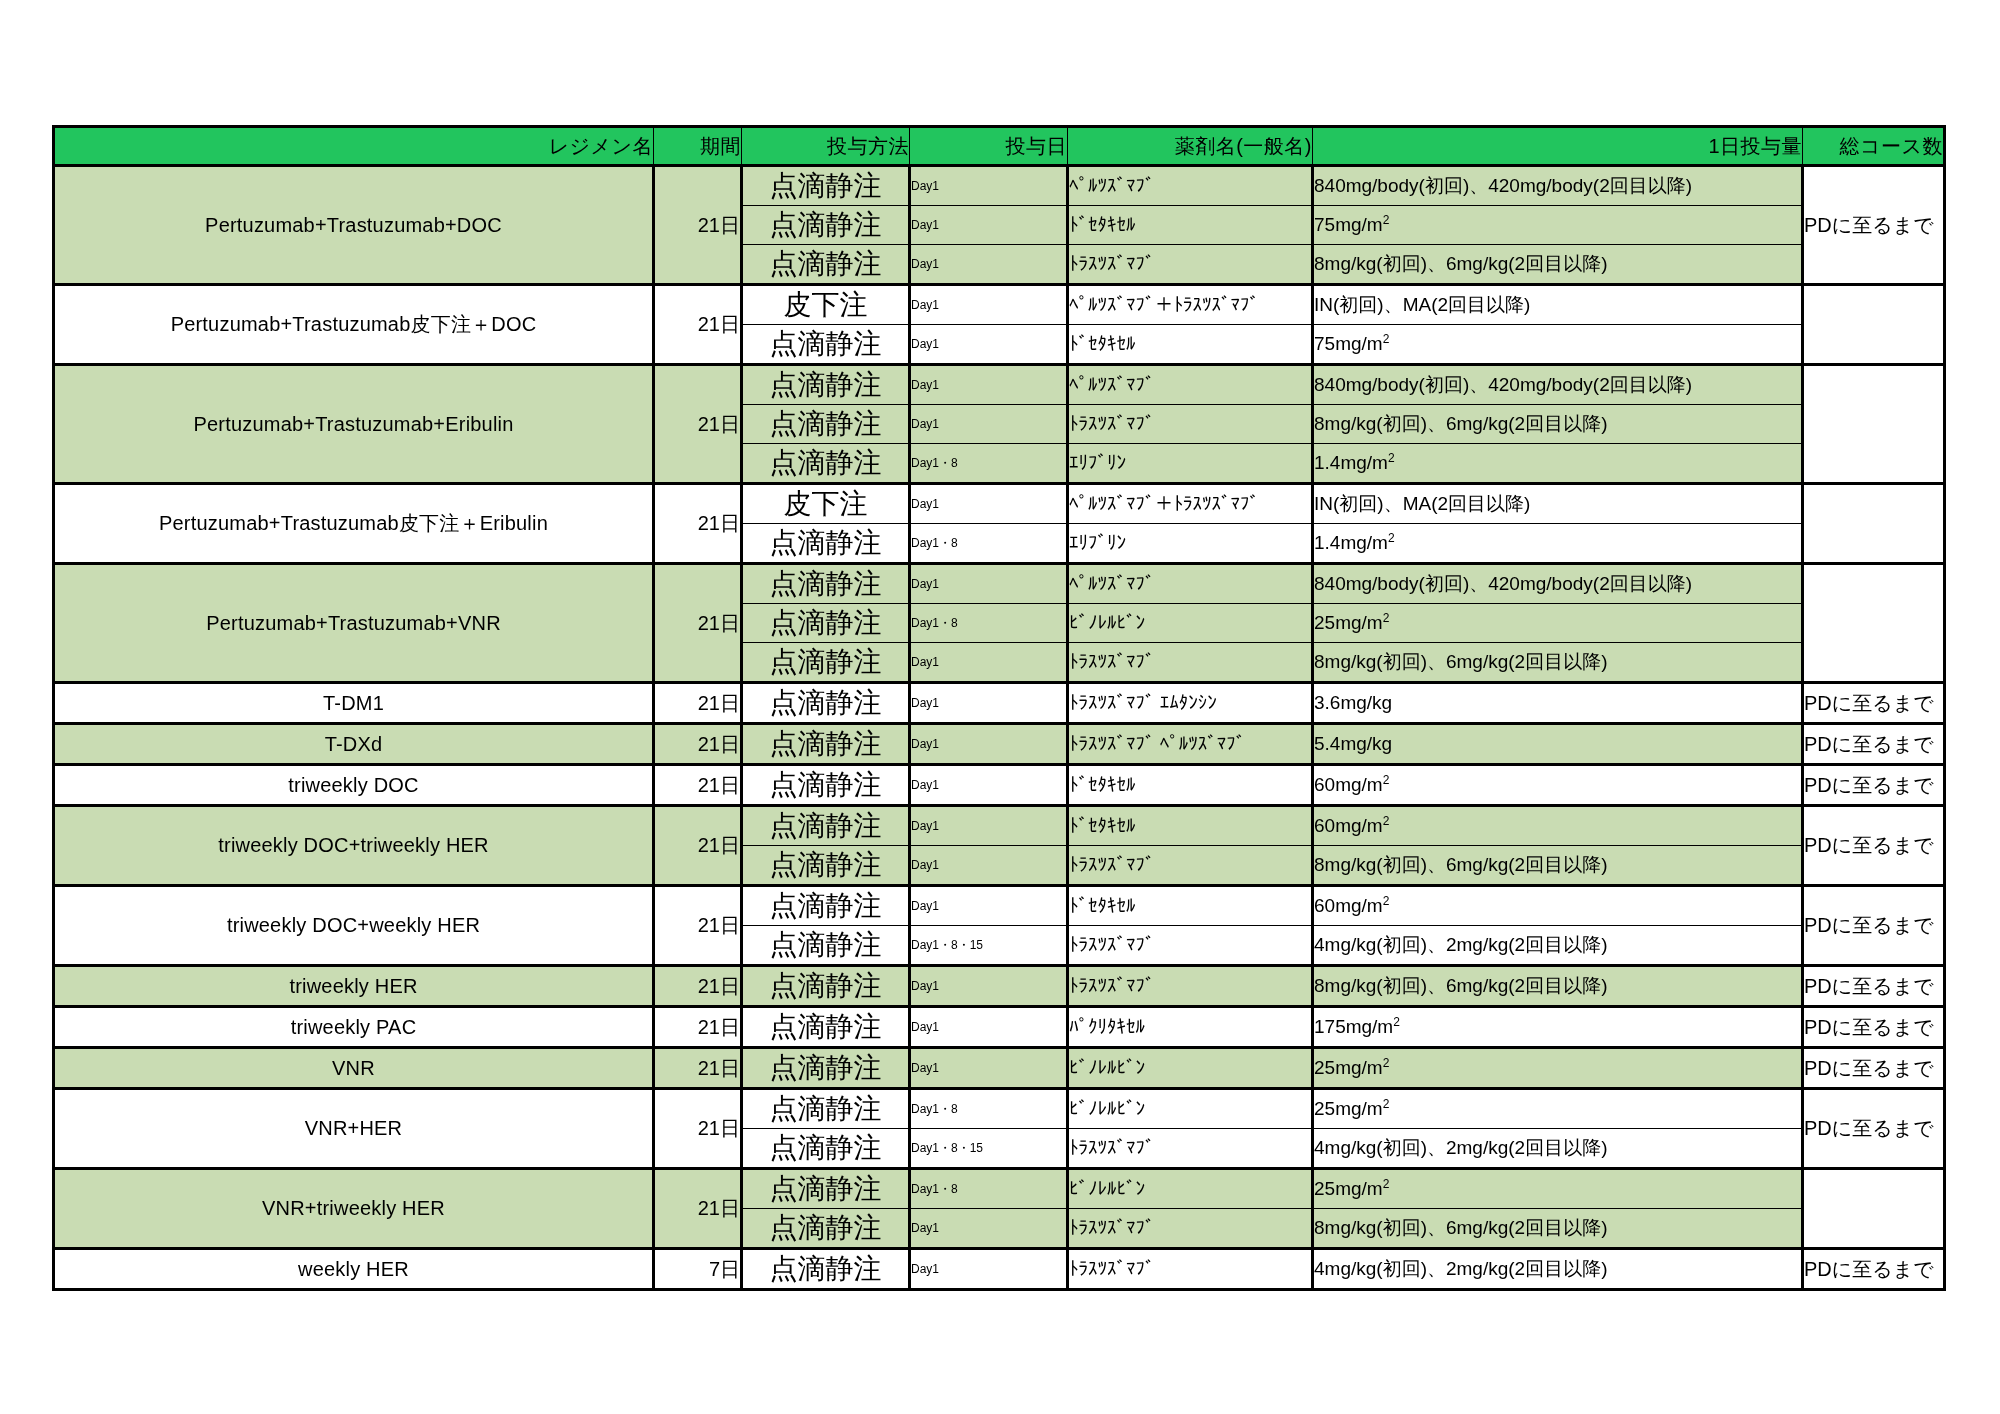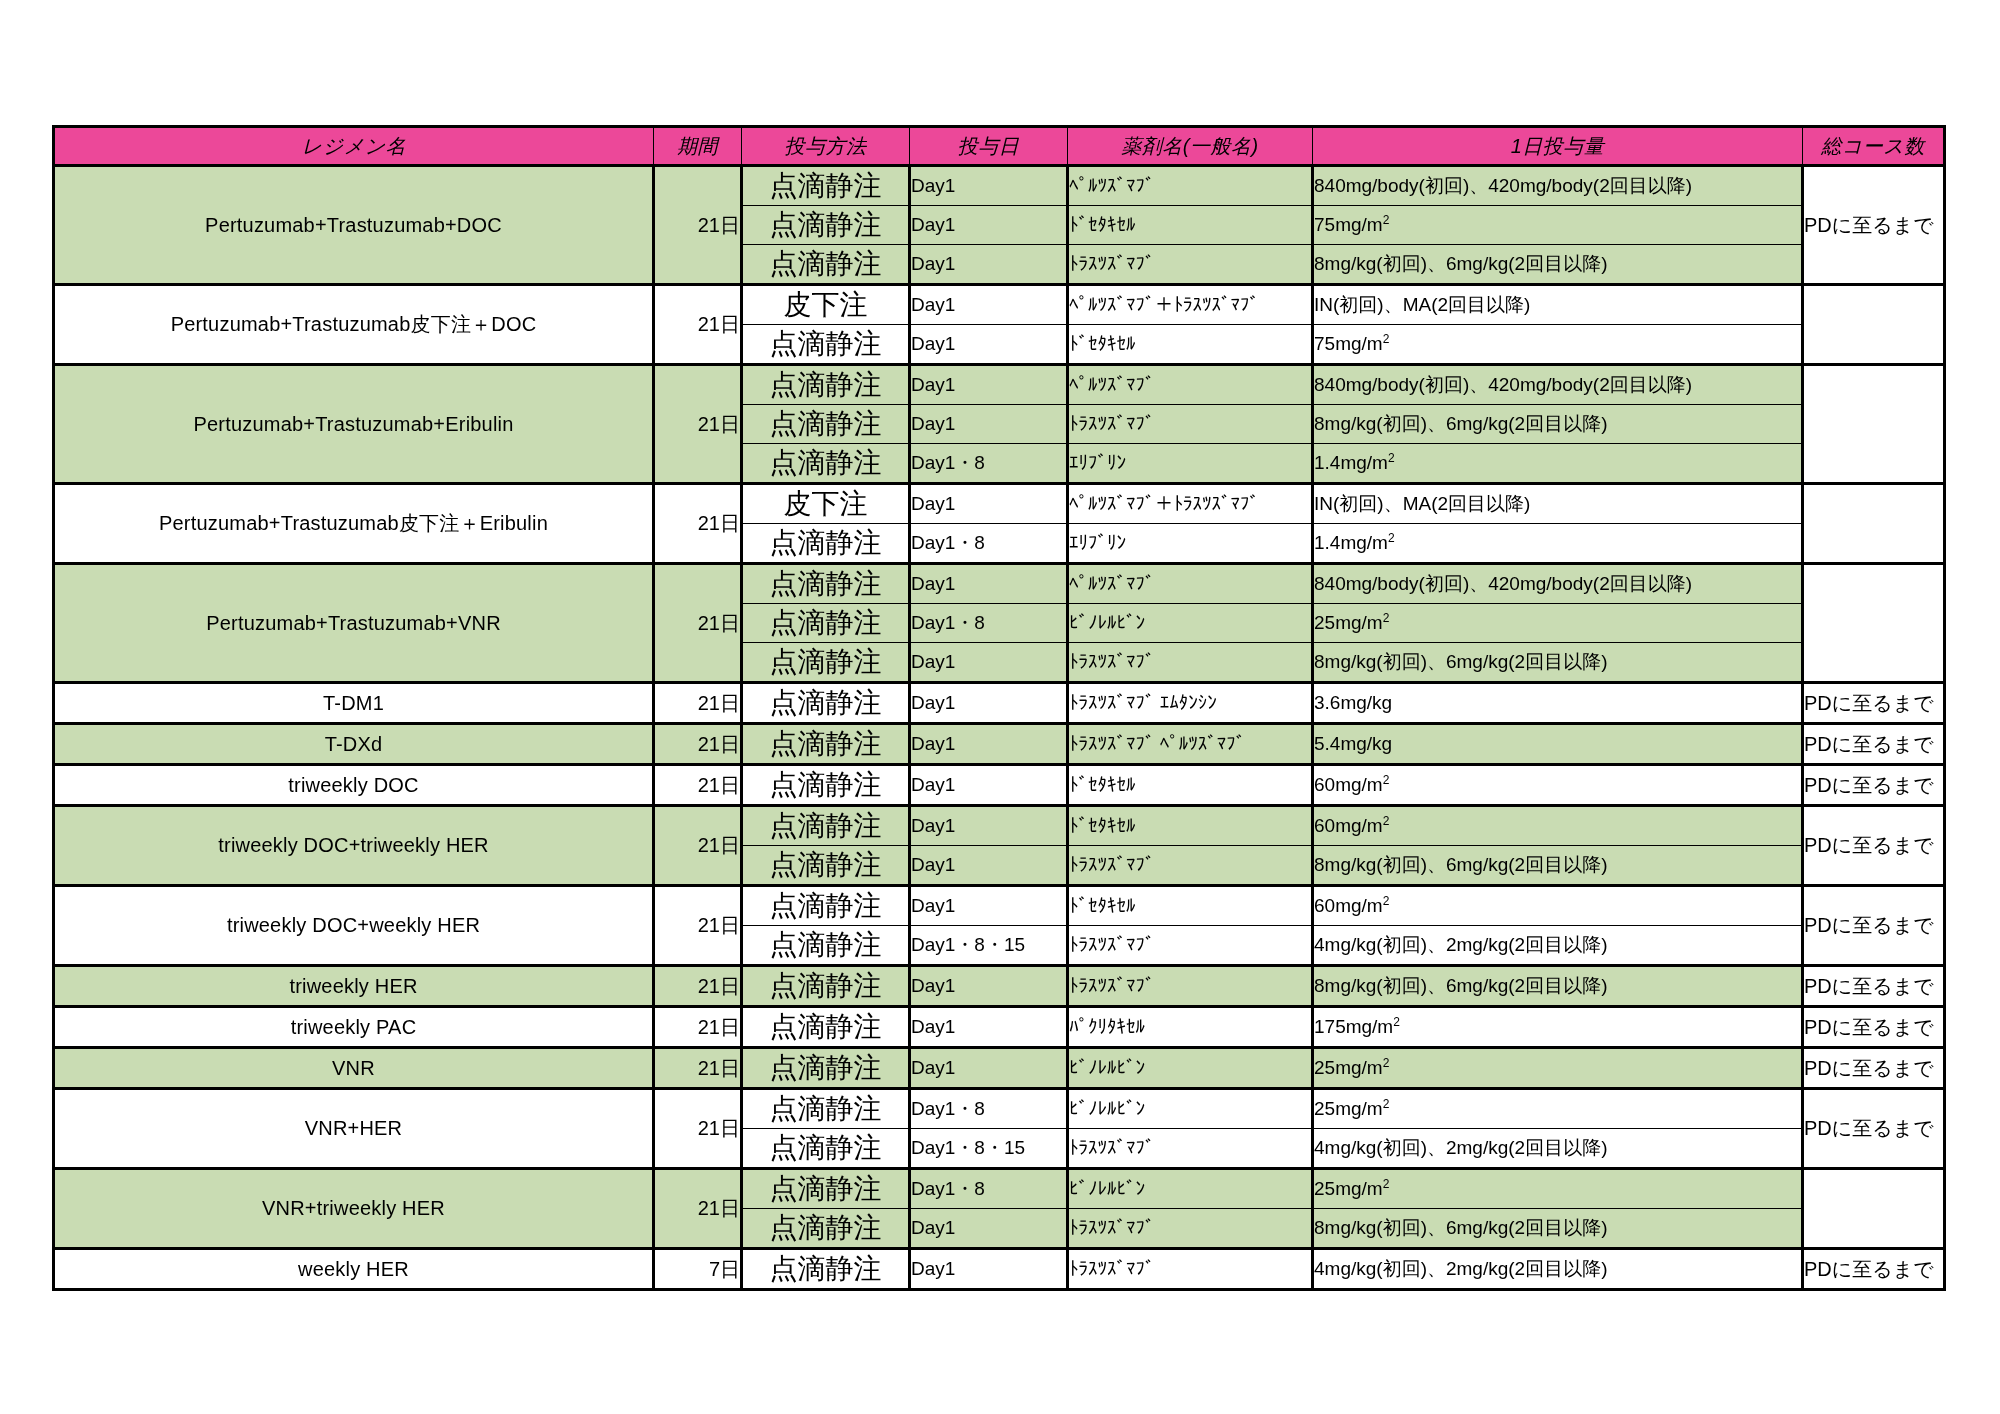--- a/index.html
+++ b/index.html
@@ -40,25 +40,24 @@
   
   table.regimen {
     border: 3px solid #000000;
   }
   .grp-top { border-top: 3px solid #000000 !important; }
   .grp-bot { border-bottom: 3px solid #000000 !important; }
 
   th.hdr {
     height: 36px;
     font-size: 20px;
-    text-align: center;
+    text-align: right;
     letter-spacing: 0.5px;
-    background: #ec4899;
+    background: #22c55e;
     border-bottom: 3px solid #000000 !important;
-    font-style: italic;
   }
 
   td.c-regimen {
     text-align: center;
     font-size: 20px;
     letter-spacing: 0.2px;
     border-right: 3px solid #000000 !important;
   }
   td.c-period {
     text-align: right;
@@ -66,21 +65,21 @@
     border-right: 3px solid #000000 !important;
   }
   td.c-method {
     text-align: center;
     font-size: 28px;
     height: 36px;
     border-right: 3px solid #000000 !important;
   }
   td.c-day {
     text-align: left;
-    font-size: 19px;
+    font-size: 12px;
     padding-left: 6px;
     border-right: 3px solid #000000 !important;
   }
   td.c-drug {
     text-align: left;
     font-size: 19px;
     padding-left: 6px;
     border-right: 3px solid #000000 !important;
     white-space: nowrap;
   }

